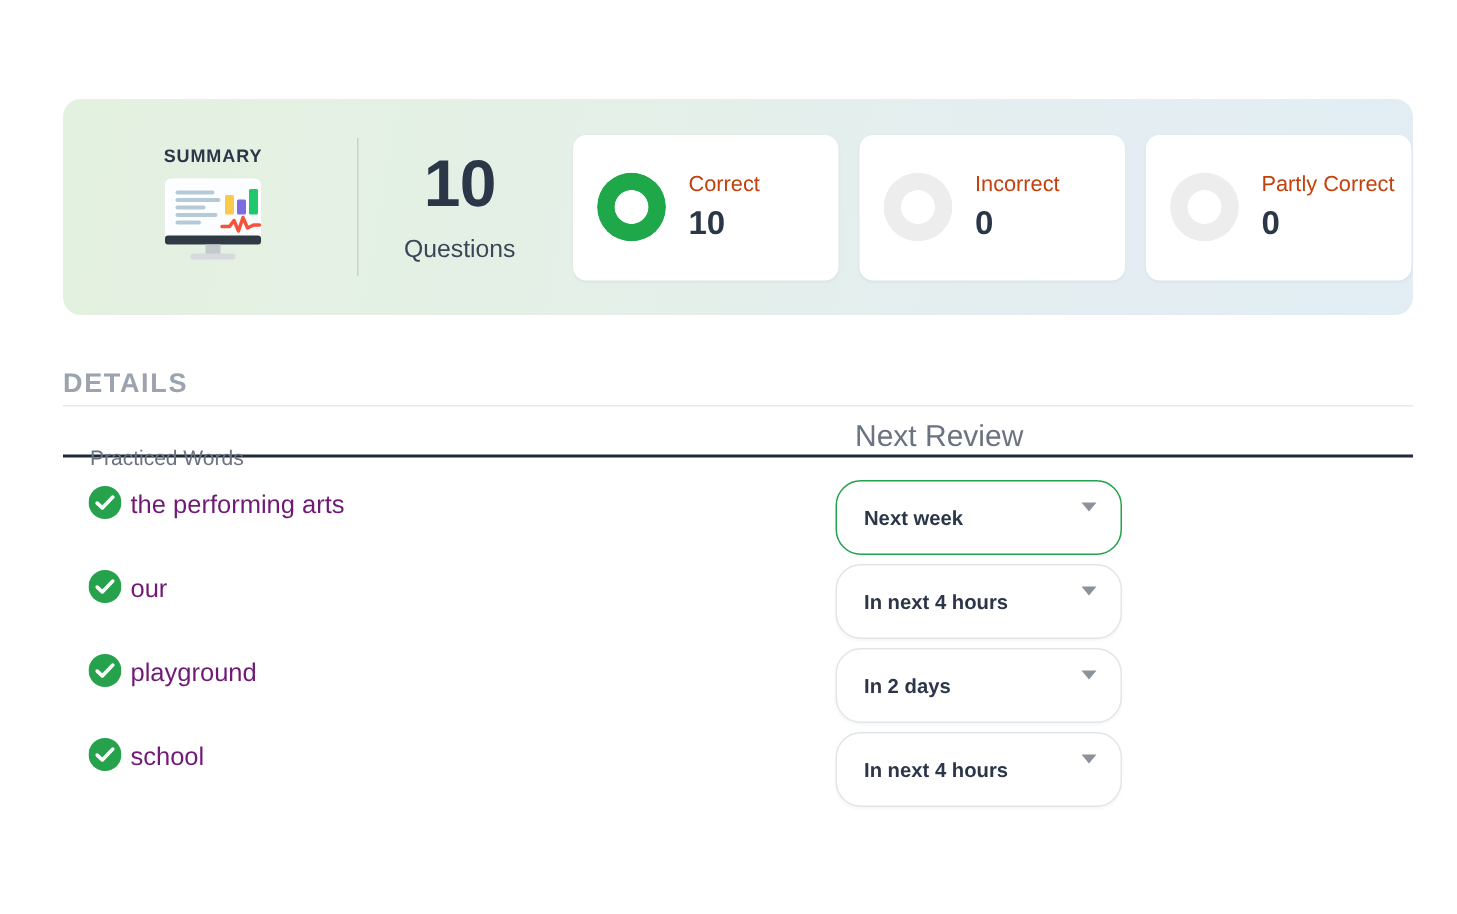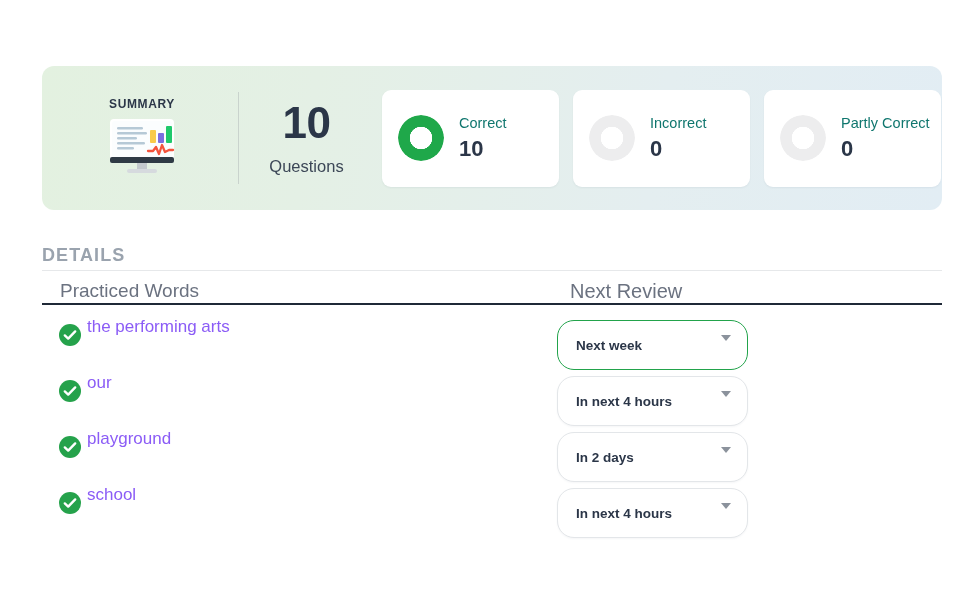--- a/index.html
+++ b/index.html
@@ -113,21 +113,21 @@
     -webkit-mask: radial-gradient(circle, transparent 11px, #000 11.5px);
             mask: radial-gradient(circle, transparent 11px, #000 11.5px);
   }
   .stat-text {
     margin-left: 15px;
     display: flex;
     flex-direction: column;
   }
   .stat-label {
     font-size: 14.5px;
-    color: #0f766e;
+    color: #c2410c;
     line-height: 1.1;
   }
   .stat-value {
     font-size: 22px;
     font-weight: bold;
     color: #2b3648;
     margin-top: 7px;
     line-height: 1;
   }
 
@@ -155,22 +155,22 @@
     left: 42px;
     top: 271px;
     width: 900px;
     height: 34px;
     border-bottom: 2px solid #1f2937;
     box-sizing: border-box;
   }
   .th-words {
     position: absolute;
     left: 18px;
-    top: 9px;
-    font-size: 19px;
+    top: 26px;
+    font-size: 14px;
     color: #6b7280;
   }
   .th-review {
     position: absolute;
     left: 528px;
     top: 9px;
     font-size: 20px;
     color: #6b7280;
   }
 
@@ -187,23 +187,23 @@
   .check-icon {
     position: absolute;
     left: 17px;
     top: 17px;
     width: 22px;
     height: 22px;
   }
   .word {
     position: absolute;
     left: 45px;
-    top: 10px;
+    top: 20px;
     font-size: 17px;
-    color: #8b5cf6;
+    color: #701a75;
   }
 
   .dropdown {
     position: absolute;
     left: 515px;
     top: 13px;
     width: 191px;
     height: 50px;
     border: 1px solid #e3e6e9;
     border-radius: 17px;

